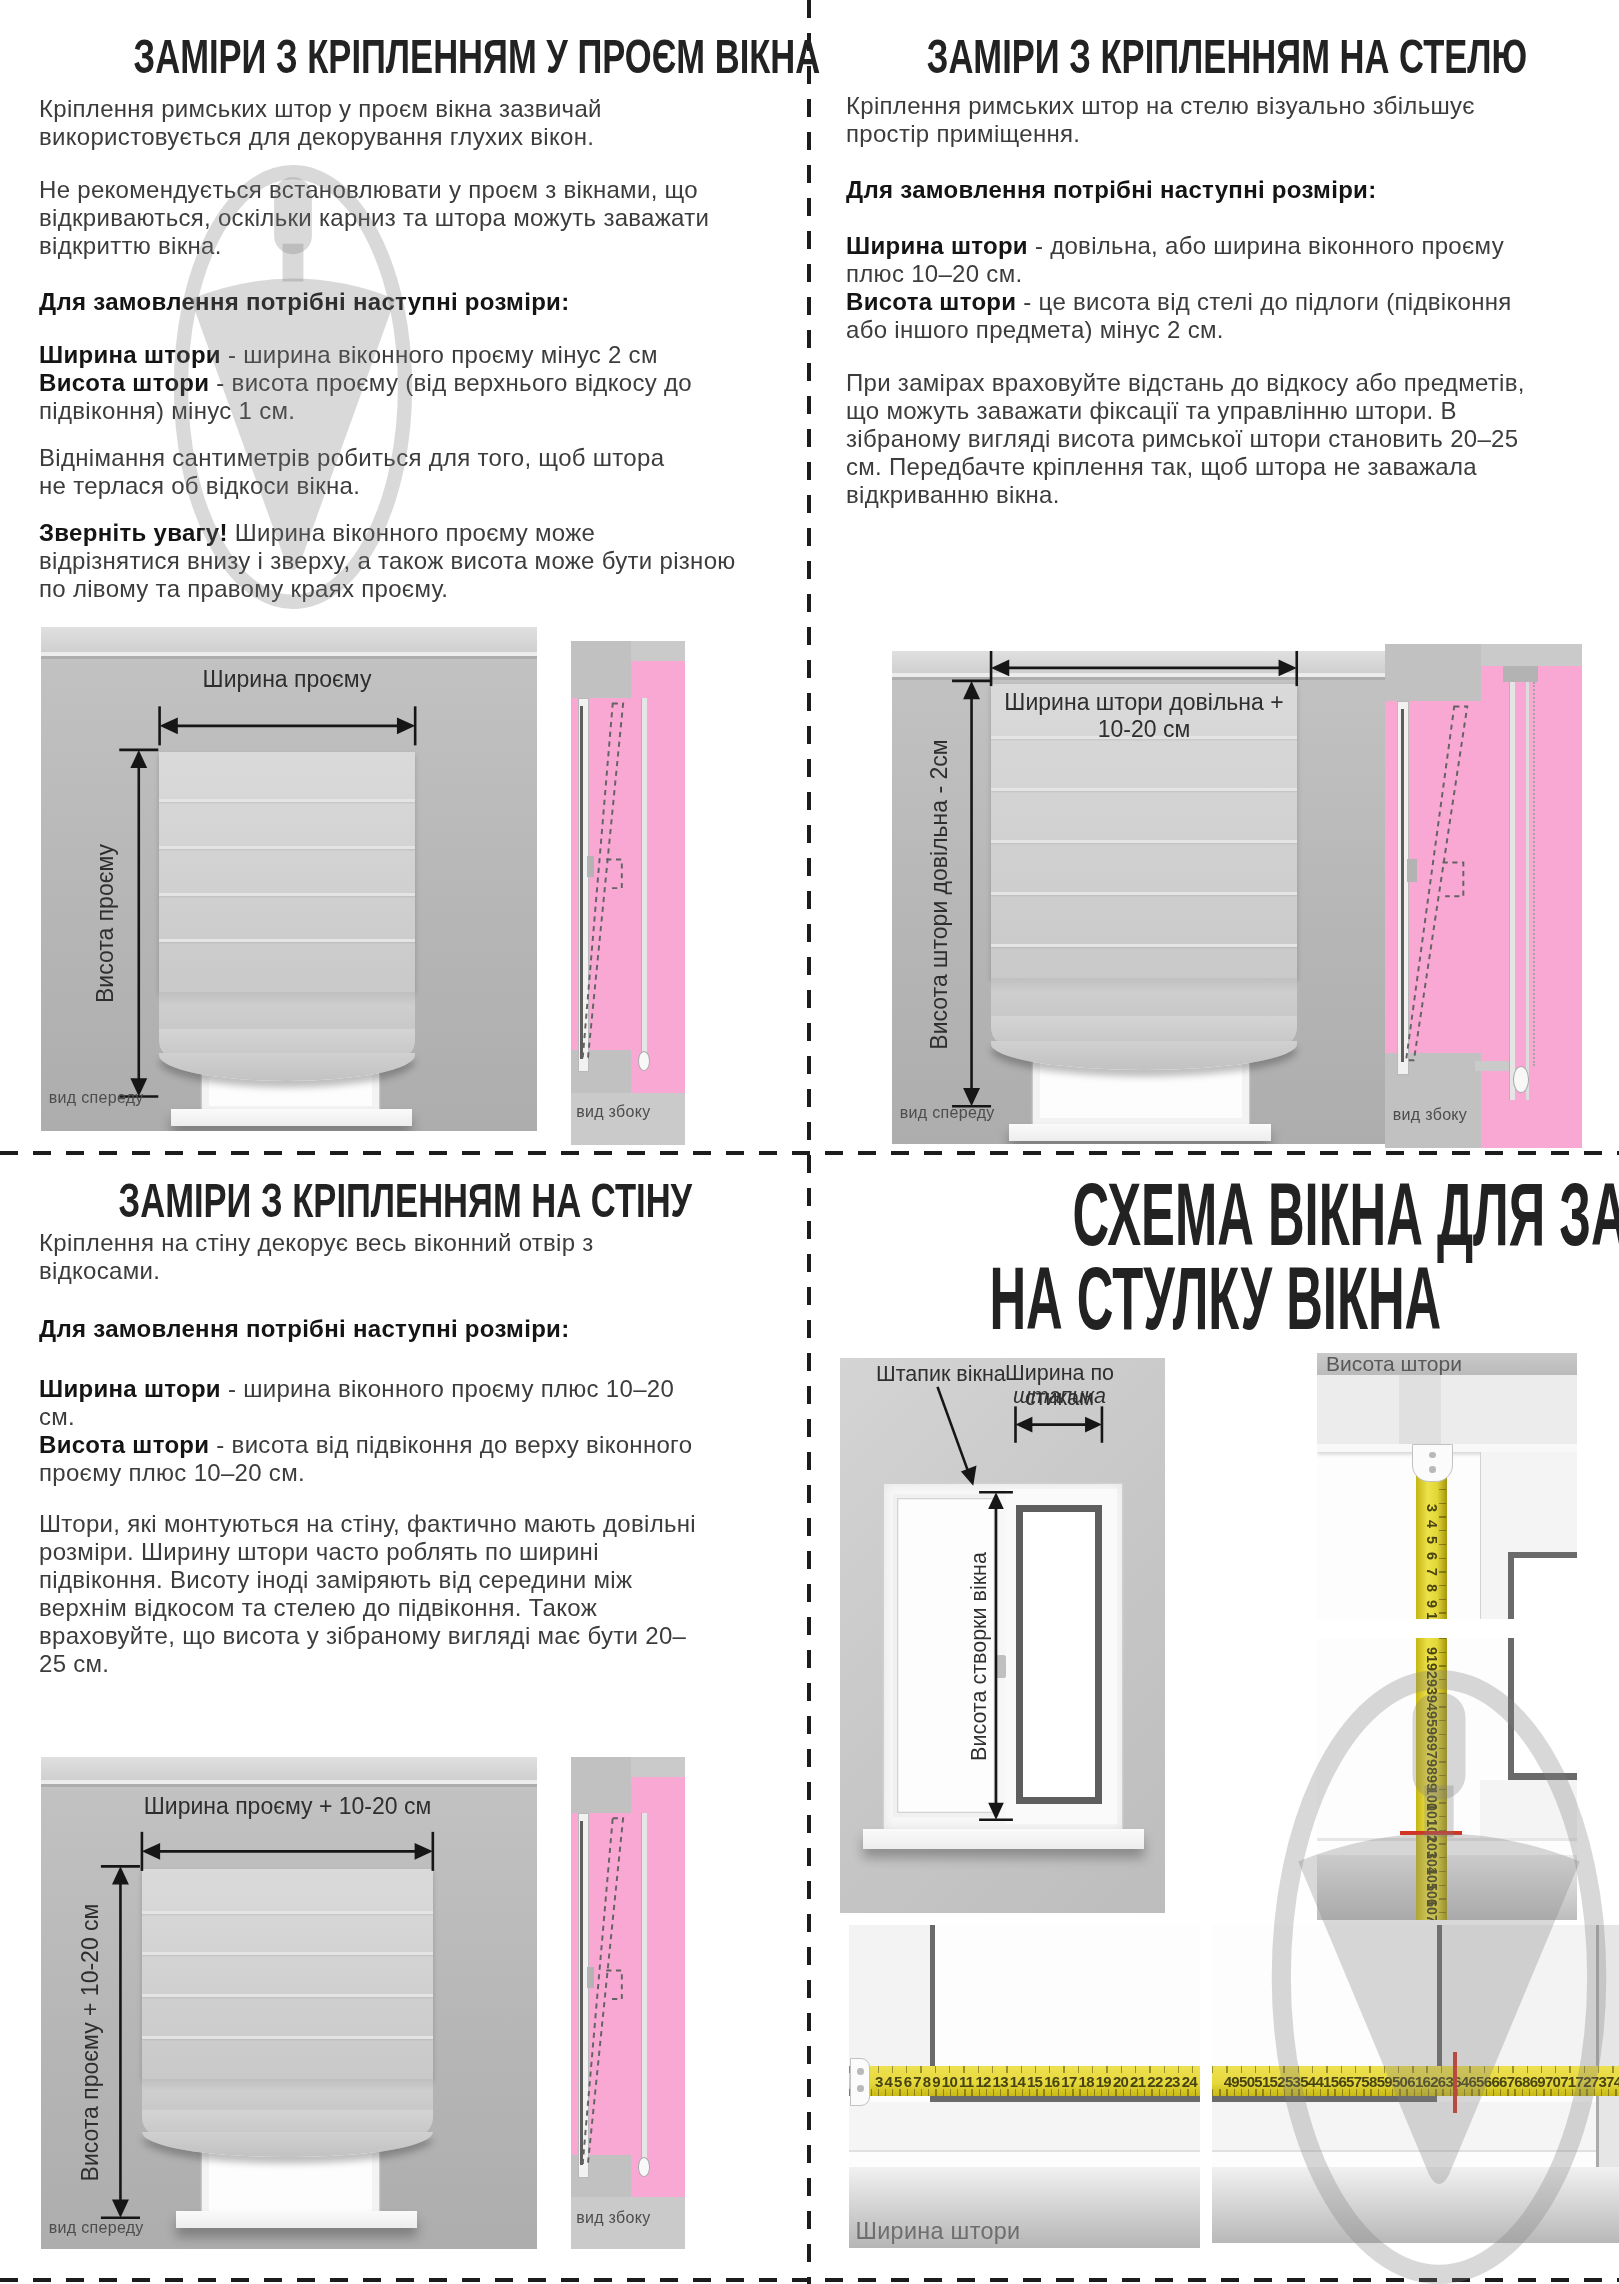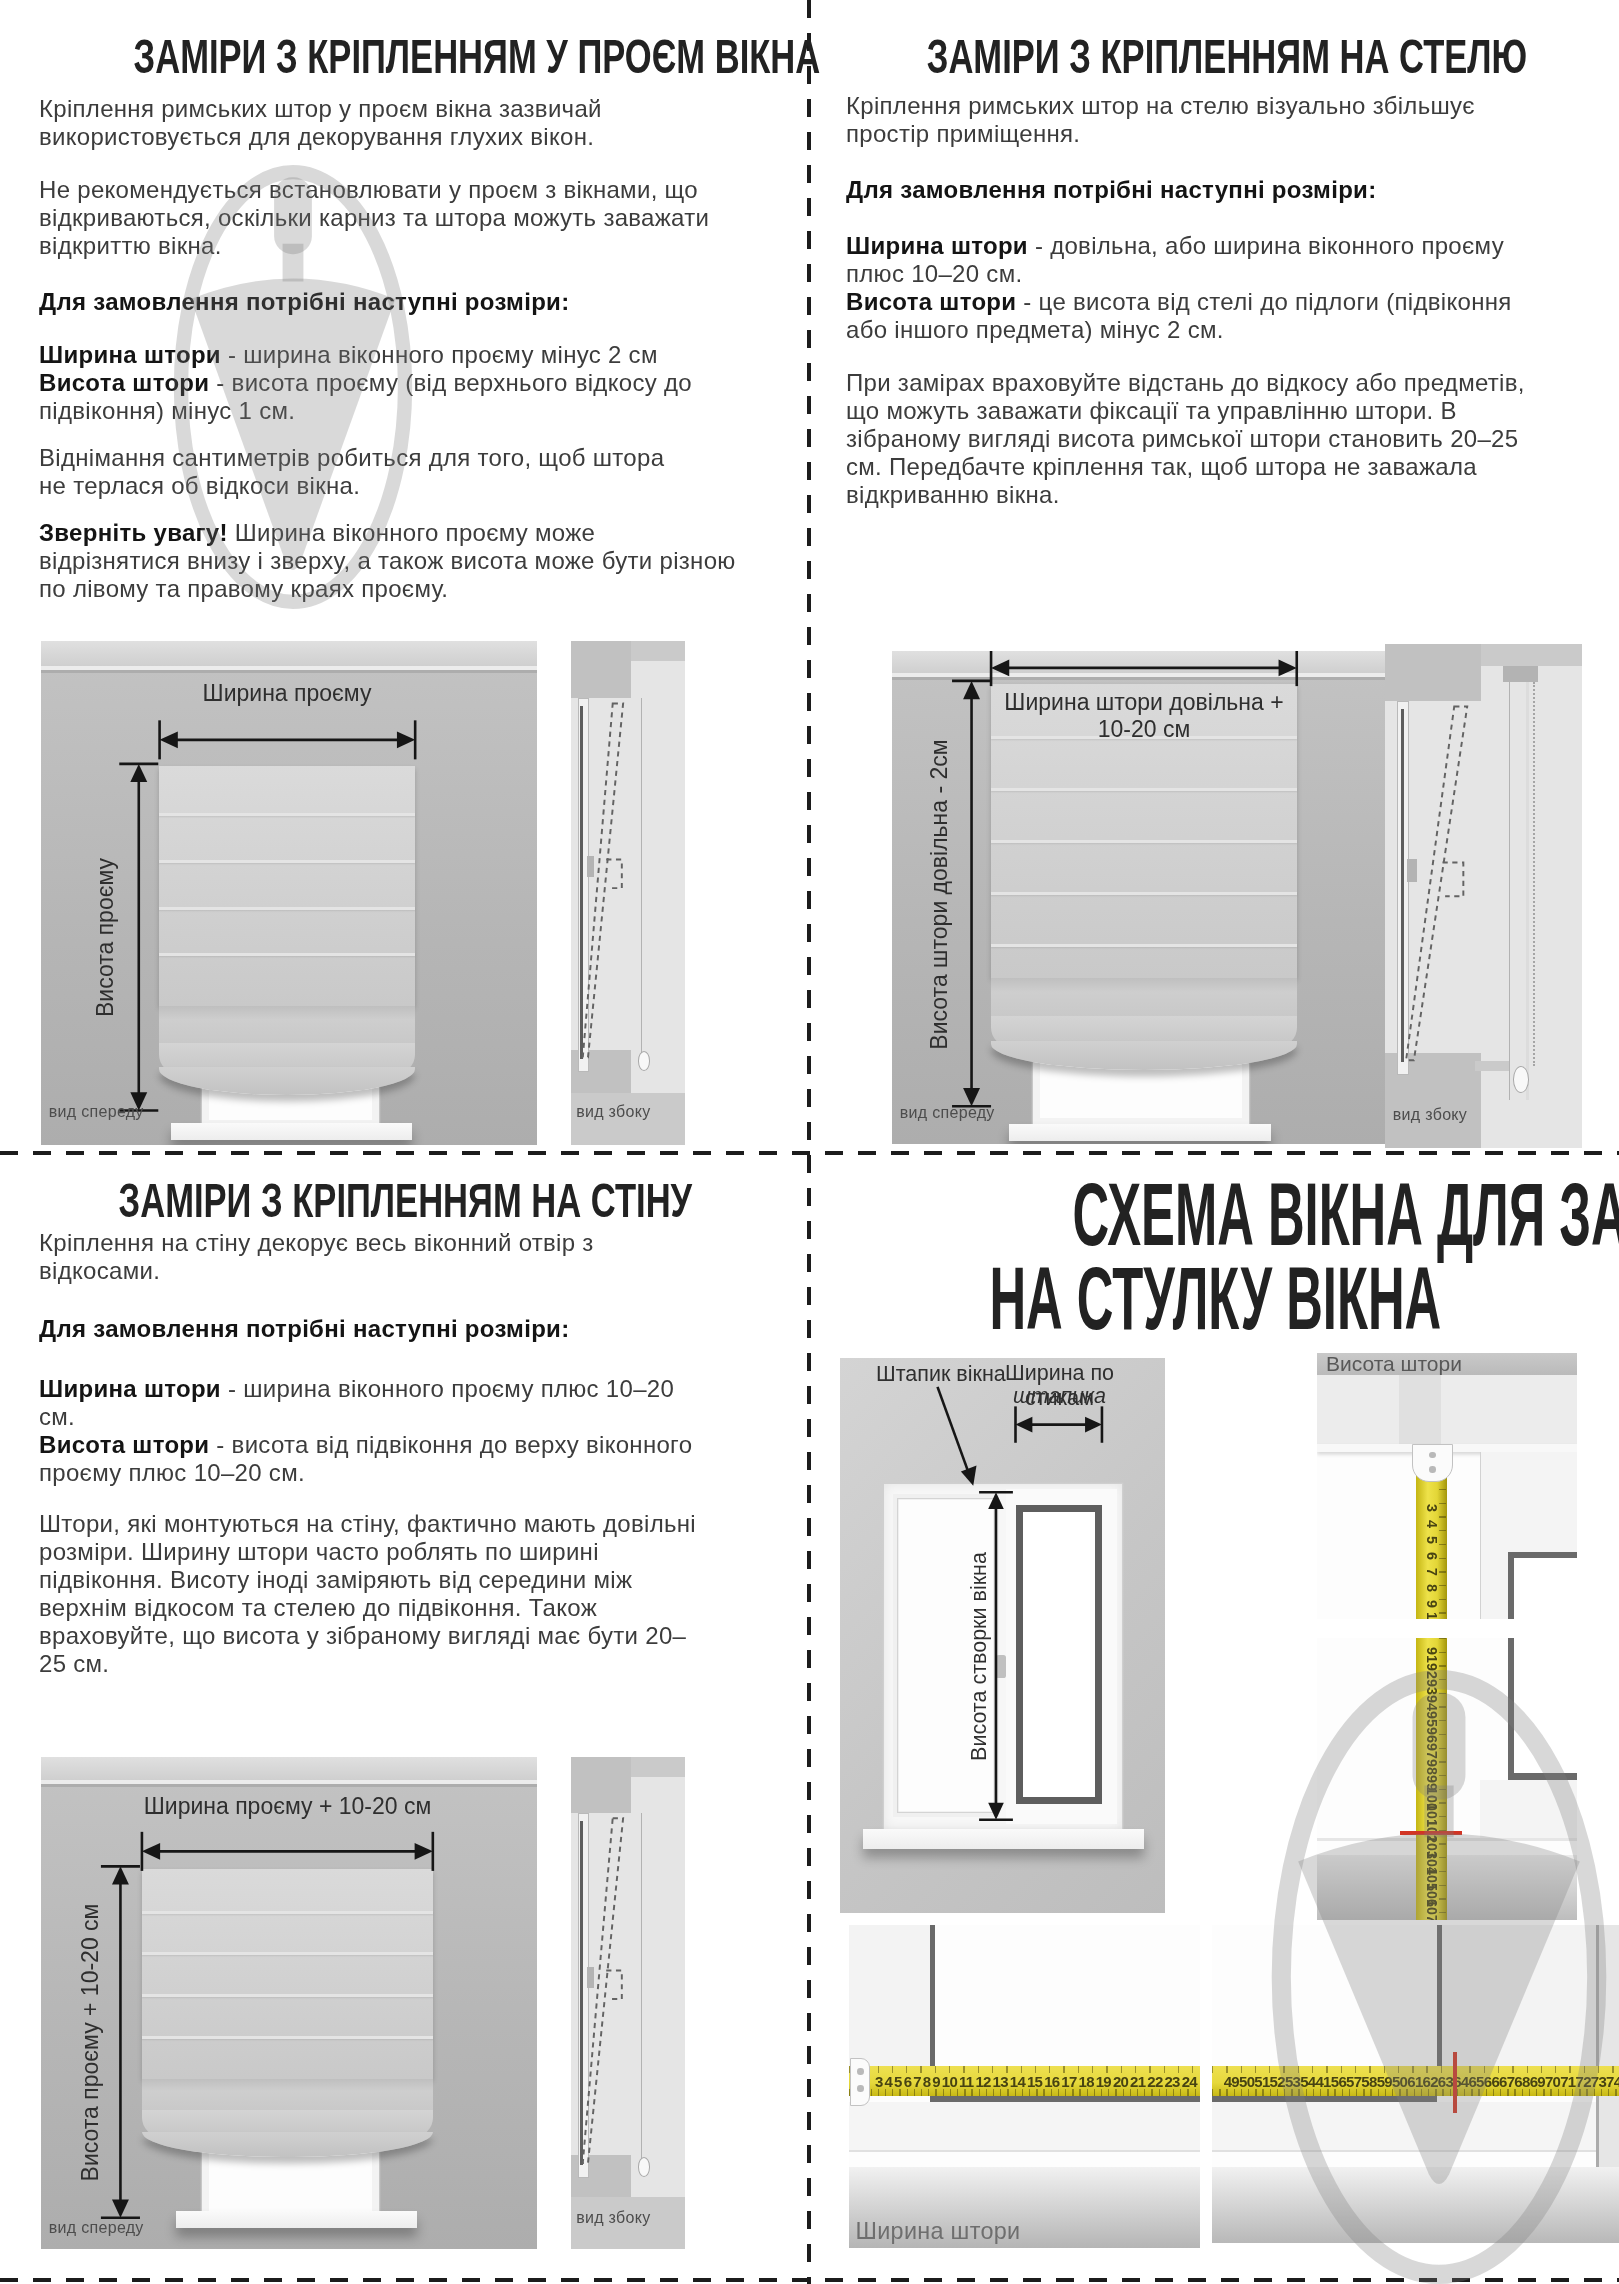--- a/index.html
+++ b/index.html
@@ -31,21 +31,21 @@
   .stripe{left:0;width:100%;height:2.6px;background:#e4e4e4;box-shadow:0 1.3px 1.3px rgba(0,0,0,.08);}
   .shade-band{left:0;width:100%;background:linear-gradient(180deg,#bfbfbf,#cecece 35%,#c8c8c8);}
   .skirt{left:0;width:100%;background:linear-gradient(180deg,#d4d4d4,#c6c6c6);border-radius:0 0 19.5px 19.5px;}
   .skirt2{left:0;width:100%;background:linear-gradient(180deg,#d0d0d0,#c2c2c2);border-radius:0 0 50% 50%/0 0 26px 26px;box-shadow:0 6.5px 7.8px rgba(0,0,0,.25);}
   .fv-wlabel{text-align:center;font-size:23px;color:#2e2e2e;}
   .fv-hlabel{text-align:center;font-size:23px;color:#2e2e2e;transform:rotate(-90deg);}
   svg.arrows{left:0;top:0;}
   svg.arrows line{stroke:#161616;stroke-width:4;}
   svg.arrows polygon{fill:#161616;}
   
-  .sv{background:#e5e5e5;overflow:hidden;}
+  .sv{background:#f9a8d4;overflow:hidden;}
   .sv-slab{background:#cacaca;}
   .sv-block{background:#c1c1c1;}
   .sv-frame{background:#f1f1f1;border:0.7px solid #b9b9b9;}
   .sv-glass{background:#5d5d5d;}
   .sv-bracket{background:#b3b3b3;}
   .sv-line{background:#e5e5e5;border-left:0.7px solid #b2b2b2;}
   .sv-line2{background:#dcdcdc;}
   .sv-chain{border-left:2px dotted #a5a5a5;}
   .sv-pull{background:#f8f8f8;border:1.3px solid #a8a8a8;border-radius:50%;}
   svg.sash path{fill:none;stroke:#636363;stroke-width:3;stroke-dasharray:8 7;}
@@ -91,21 +91,21 @@
     <div class="abs t" style="left:39px;top:288px;width:716px;"><b>Для замовлення потрібні наступні розміри:</b></div>
     <div class="abs t" style="left:39px;top:341px;width:657px;">
       <b>Ширина штори</b><span> - ширина віконного проєму мінус 2 см</span><br>
       <b>Висота штори</b><span> - висота проєму (від верхнього відкосу до підвіконня) мінус 1 см.</span>
     </div>
     <div class="abs t" style="left:39px;top:444px;width:657px;">Віднімання сантиметрів робиться для того, щоб штора не терлася об відкоси вікна.</div>
     <div class="abs t" style="left:39px;top:519px;width:703px;">
       <b>Зверніть увагу!</b><span> Ширина віконного проєму може відрізнятися внизу і зверху, а також висота може бути різною по лівому та правому краях проєму.</span>
     </div>
 
-    <div class="abs fv" style="left:41px;top:641px;width:496px;height:504px;">
+    <div class="abs fv" style="left:41px;top:627px;width:496px;height:504px;">
       <div class="abs fv-ceil" style="height:25px;"></div>
       <div class="abs fv-corn1" style="top:25px;"></div>
       <div class="abs fv-corn2" style="top:29px;"></div>
       <div class="abs win" style="left:161px;top:387px;width:163px;height:85px;"></div>
       <div class="abs sill" style="left:130px;top:482px;width:241px;height:17px;"></div>
       <div class="abs shade" style="left:118px;top:125px;width:256px;height:329px;">
         <div class="abs shade-body" style="height:240px;"></div>
         <div class="abs stripe" style="top:47px;"></div>
         <div class="abs stripe" style="top:94px;"></div>
         <div class="abs stripe" style="top:141px;"></div>

